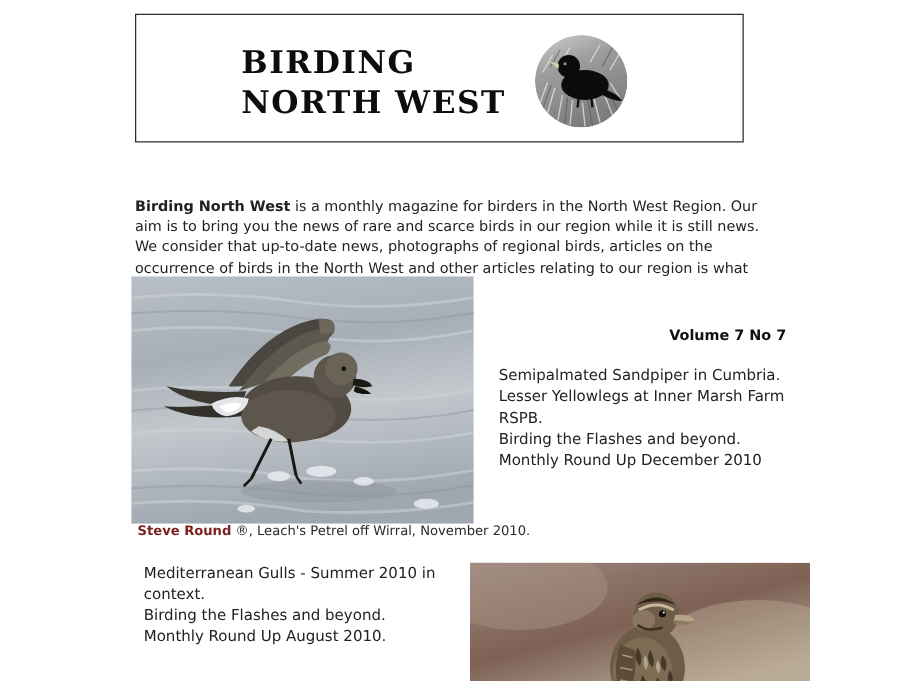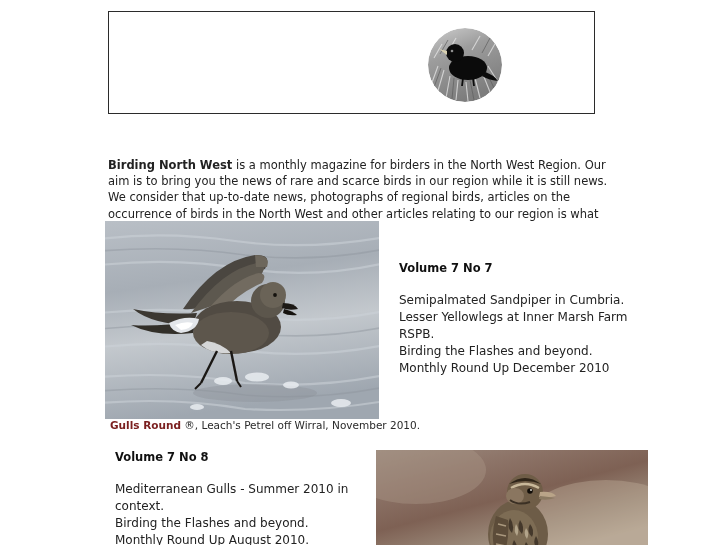--- a/index.html
+++ b/index.html
@@ -91,20 +91,21 @@
     position: absolute;
     left: 399px;
     top: 261px;
     width: 230px;
   }
   .vol-heading {
     font-size: 11.5px;
     font-weight: bold;
     color: #101010;
     margin: 0 0 17px 0;
+    text-align: right;
   }
   .vol-lines {
     font-size: 12px;
     line-height: 17px;
     color: #222222;
   }
 
   
   .vol8 {
     position: absolute;
@@ -121,20 +122,22 @@
     width: 272px;
     height: 95px;
     overflow: hidden;
   }
   .bunting-figure svg { display: block; }
 </style>
 </head>
 <body>
 
 <div class="masthead">
+  <div class="masthead-title">BIRDING
+NORTH WEST</div>
 
   <div class="masthead-logo">
     <svg width="74" height="74" viewBox="0 0 74 74" xmlns="http://www.w3.org/2000/svg">
       <defs>
         <clipPath id="logoClip">
             <circle cx="37" cy="37" r="37"></circle>
           </clipPath>
         <linearGradient id="grassG" x1="0" y1="0" x2="0.4" y2="1">
           <stop offset="0%" stop-color="#cfcfcf"></stop>
           <stop offset="40%" stop-color="#9d9d9d"></stop>
@@ -240,33 +243,32 @@
 
       <path d="M112 130 L96 162" stroke="#1a1714" stroke-width="2.4" fill="none"></path>
       <path d="M126 130 L132 160" stroke="#1a1714" stroke-width="2.4" fill="none"></path>
       <path d="M96 162 L90 168" stroke="#1a1714" stroke-width="2" fill="none"></path>
       <path d="M132 160 L136 166" stroke="#1a1714" stroke-width="2" fill="none"></path>
     </g>
   </svg>
 </div>
 
 <div class="petrel-caption">
-  <span class="credit">Gulls Round</span><span> ®, Leach's Petrel off Wirral, November 2010.</span>
+  <span class="credit">Steve Round</span><span> ®, Leach's Petrel off Wirral, November 2010.</span>
 </div>
 
 <div class="vol7">
   <div class="vol-heading">Volume 7 No 7</div>
   <div class="vol-lines" style="white-space:pre-line;">Semipalmated Sandpiper in Cumbria.
 Lesser Yellowlegs at Inner Marsh Farm RSPB.
 Birding the Flashes and beyond.
 Monthly Round Up December 2010</div>
 </div>
 
 <div class="vol8">
-  <div class="vol-heading">Volume 7 No 8</div>
   <div class="vol-lines" style="white-space:pre-line;">Mediterranean Gulls - Summer 2010 in context.
 Birding the Flashes and beyond.
 Monthly Round Up August 2010.</div>
 </div>
 
 <div class="bunting-figure">
   <svg width="272" height="95" viewBox="0 0 272 95" xmlns="http://www.w3.org/2000/svg">
     <defs>
       <linearGradient id="buntBg" x1="0" y1="0" x2="0.75" y2="1">
         <stop offset="0%" stop-color="#9c8b7f"></stop>

